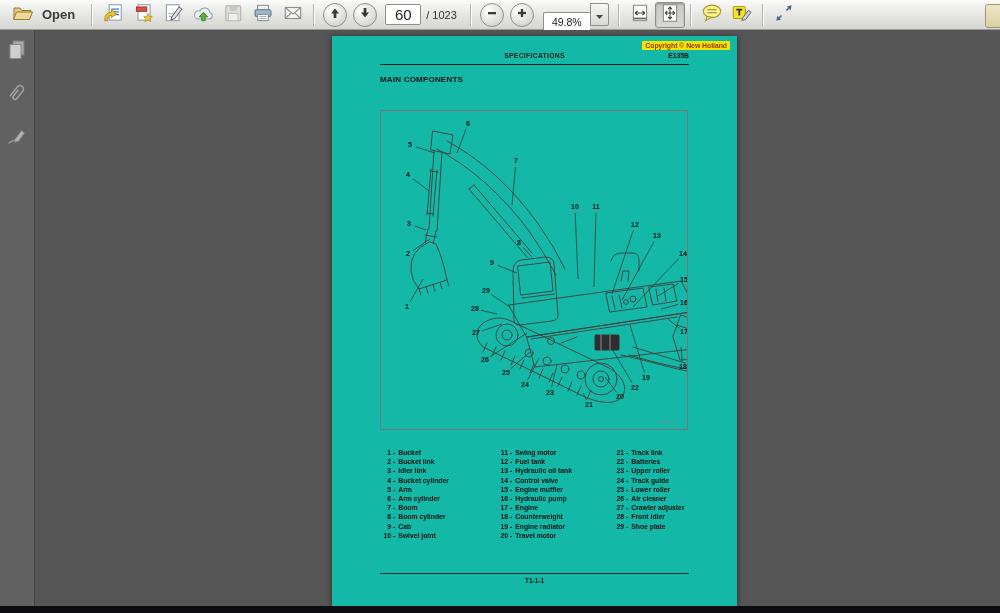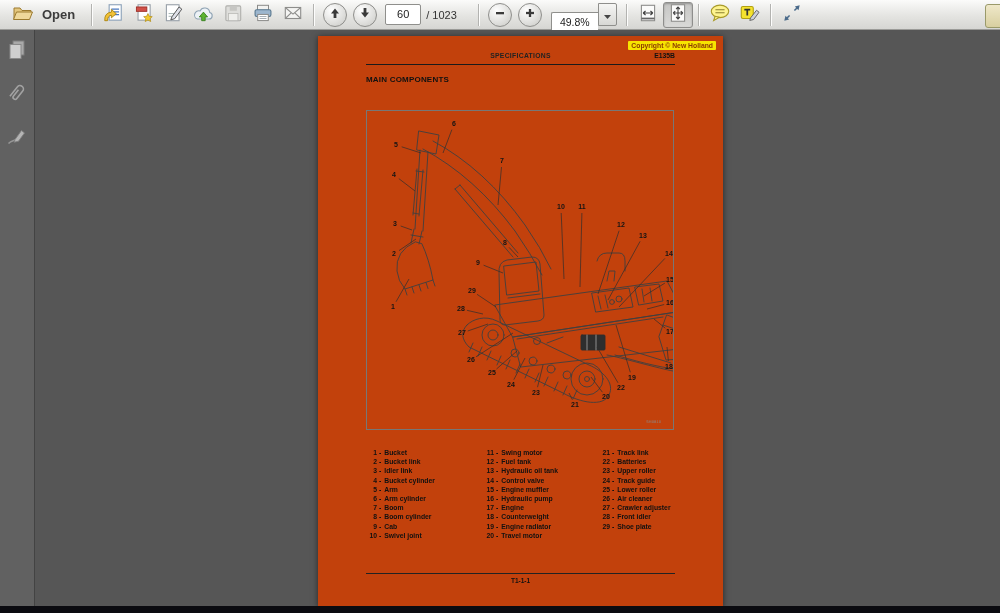--- a/index.html
+++ b/index.html
@@ -13,37 +13,37 @@
   .tb-sep{width:1px;height:22px;background:#b3b3b0;border-right:1px solid #fdfdfc;margin:0 5px;flex:none;}
   .tb-btn{height:24px;min-width:28px;border-radius:3px;display:flex;align-items:center;justify-content:center;
     flex:none;border:1px solid transparent;}
   .tb-btn.pressed{background:linear-gradient(#c6c6c4,#d9d9d7);border:1px solid #8e8e8c;box-shadow:inset 0 1px 2px rgba(0,0,0,.25);}
   .open-btn{display:flex;align-items:center;gap:7px;padding:0 10px 0 4px;height:26px;border-radius:3px;flex:none;}
   .open-label{font-size:13px;font-weight:bold;color:#3c3c3c;}
   .circle-btn{width:22px;height:22px;border-radius:50%;flex:none;
     background:radial-gradient(circle at 35% 30%,#ffffff,#d9d9d6 70%,#c2c2bf);
     border:1px solid #8f8f8c;display:flex;align-items:center;justify-content:center;margin:0 3px;}
   .num-box{width:34px;height:19px;background:#fff;border:1px solid #8f8f8c;border-radius:2px;
-    font-size:11px;color:#222;text-align:center;line-height:19px;margin:0 5px;flex:none;}
-  .page-total{font-size:11px;color:#333;flex:none;margin-right:16px;}
+    font-size:15px;color:#222;text-align:center;line-height:19px;margin:0 5px;flex:none;}
+  .page-total{font-size:11px;color:#333;flex:none;margin-right:8px;}
   .zoom-box{width:46px;height:19px;background:#fff;border:1px solid #8f8f8c;border-right:none;
     border-radius:2px 0 0 2px;font-size:10.5px;color:#222;text-align:center;line-height:19px;flex:none;}
   .zoom-drop{width:17px;height:21px;border:1px solid #8f8f8c;border-radius:0 2px 2px 0;flex:none;
     background:linear-gradient(#f6f6f4,#d8d8d5);display:flex;align-items:center;justify-content:center;}
   .frag{position:absolute;right:-7px;top:4px;width:20px;height:22px;border:1px solid #9a9a6a;border-radius:3px;
     background:linear-gradient(#efe8c9,#d8cfa0);}
 
   
   .sidebar{position:absolute;top:30px;left:0;width:35px;bottom:7px;background:#616161;
     border-right:1px solid #434343;display:flex;flex-direction:column;align-items:center;padding-top:8px;box-sizing:border-box;gap:15px;}
   .side-btn{width:28px;height:28px;display:flex;align-items:center;justify-content:center;border-radius:3px;}
 
   
   .canvas{position:absolute;top:30px;left:36px;right:0;bottom:7px;background:#565656;}
-  .page{position:absolute;left:282px;top:6px;width:405px;height:570px;background:#c2410c;
+  .page{position:absolute;left:296px;top:6px;width:405px;height:570px;background:#14b8a6;
     box-shadow:0 1px 6px rgba(0,0,0,.55);color:#111;}
   .copyright{position:absolute;top:5px;right:7px;font-size:6.8px;font-weight:bold;
     padding:1px 3px;border-radius:1px;}
   .hdr-row{position:absolute;left:48px;right:48px;top:16px;height:10px;}
   .hdr-center{position:absolute;left:0;right:0;text-align:center;font-size:6.8px;font-weight:bold;letter-spacing:.3px;color:#222;}
   .hdr-right{position:absolute;right:0;top:0;font-size:6.8px;font-weight:bold;color:#111;}
   .hdr-rule{position:absolute;left:48px;right:48px;top:28px;border-top:1px solid #1a1a1a;}
   .main-title{position:absolute;left:48px;top:39px;font-size:8px;font-weight:bold;letter-spacing:.2px;color:#111;}
   .diagram-box{position:absolute;left:48px;top:74px;width:306px;height:318px;border:1px solid #777;}
   .diagram-box svg{position:absolute;left:0;top:0;}

